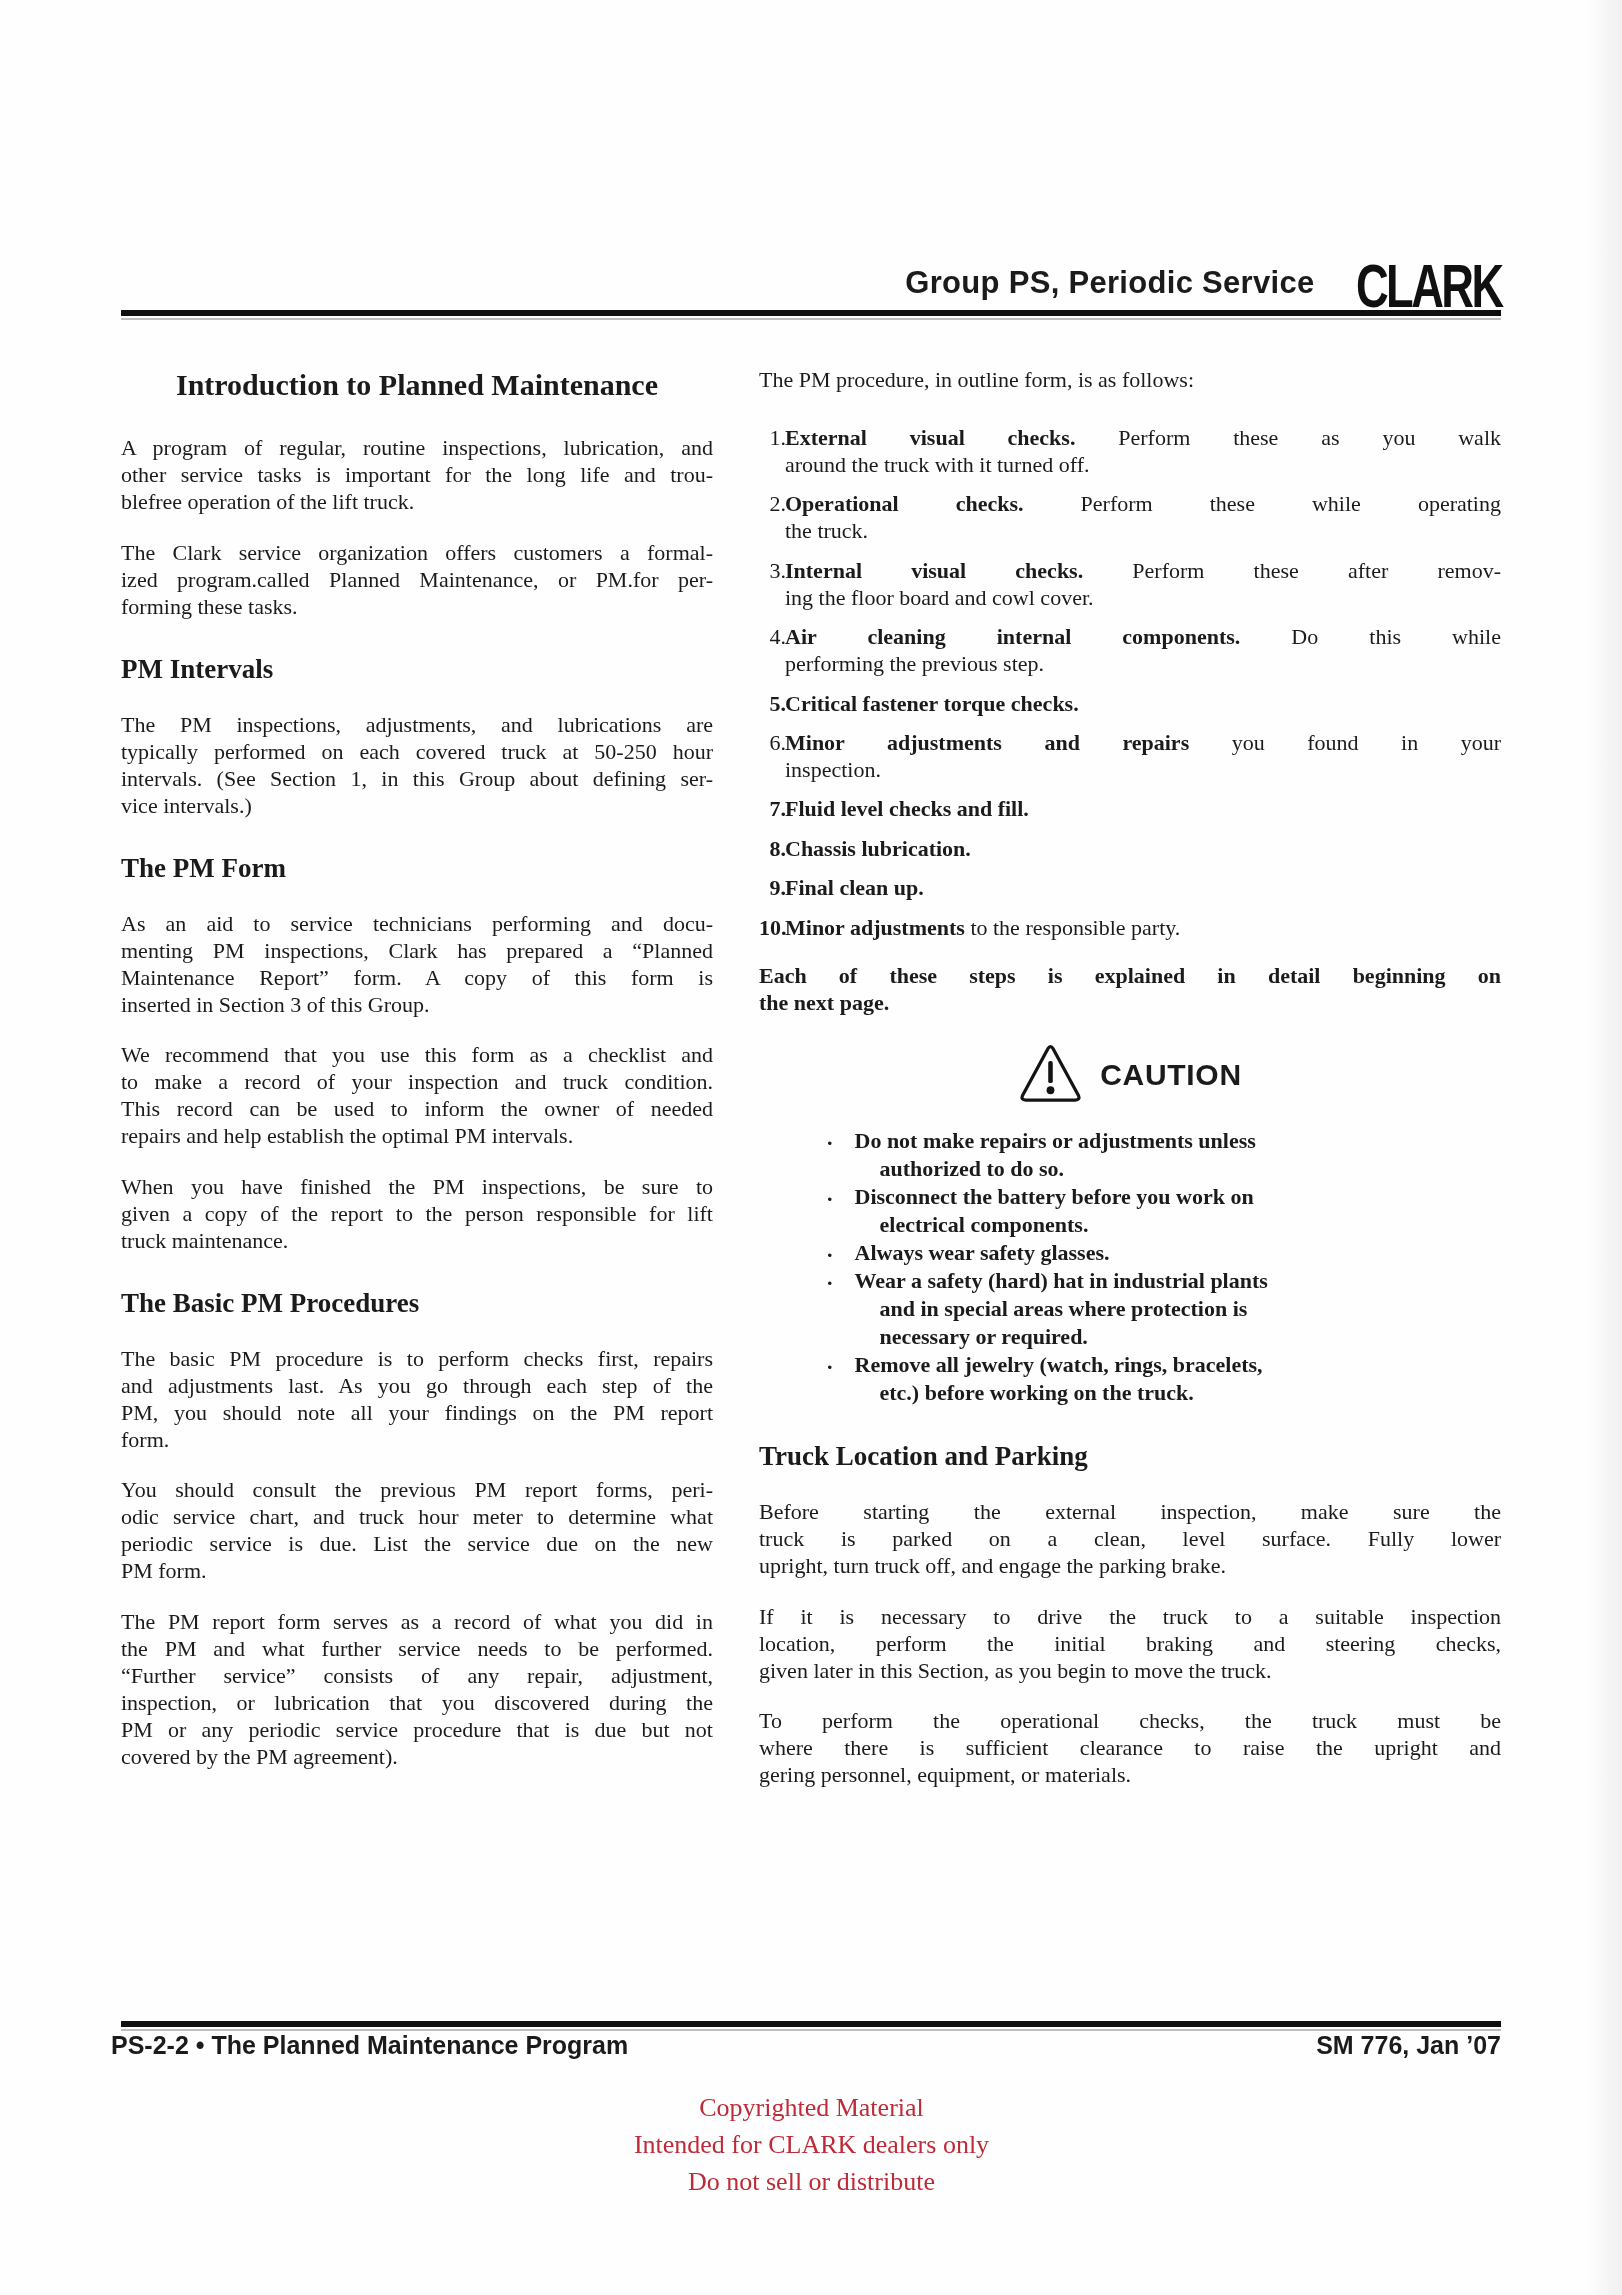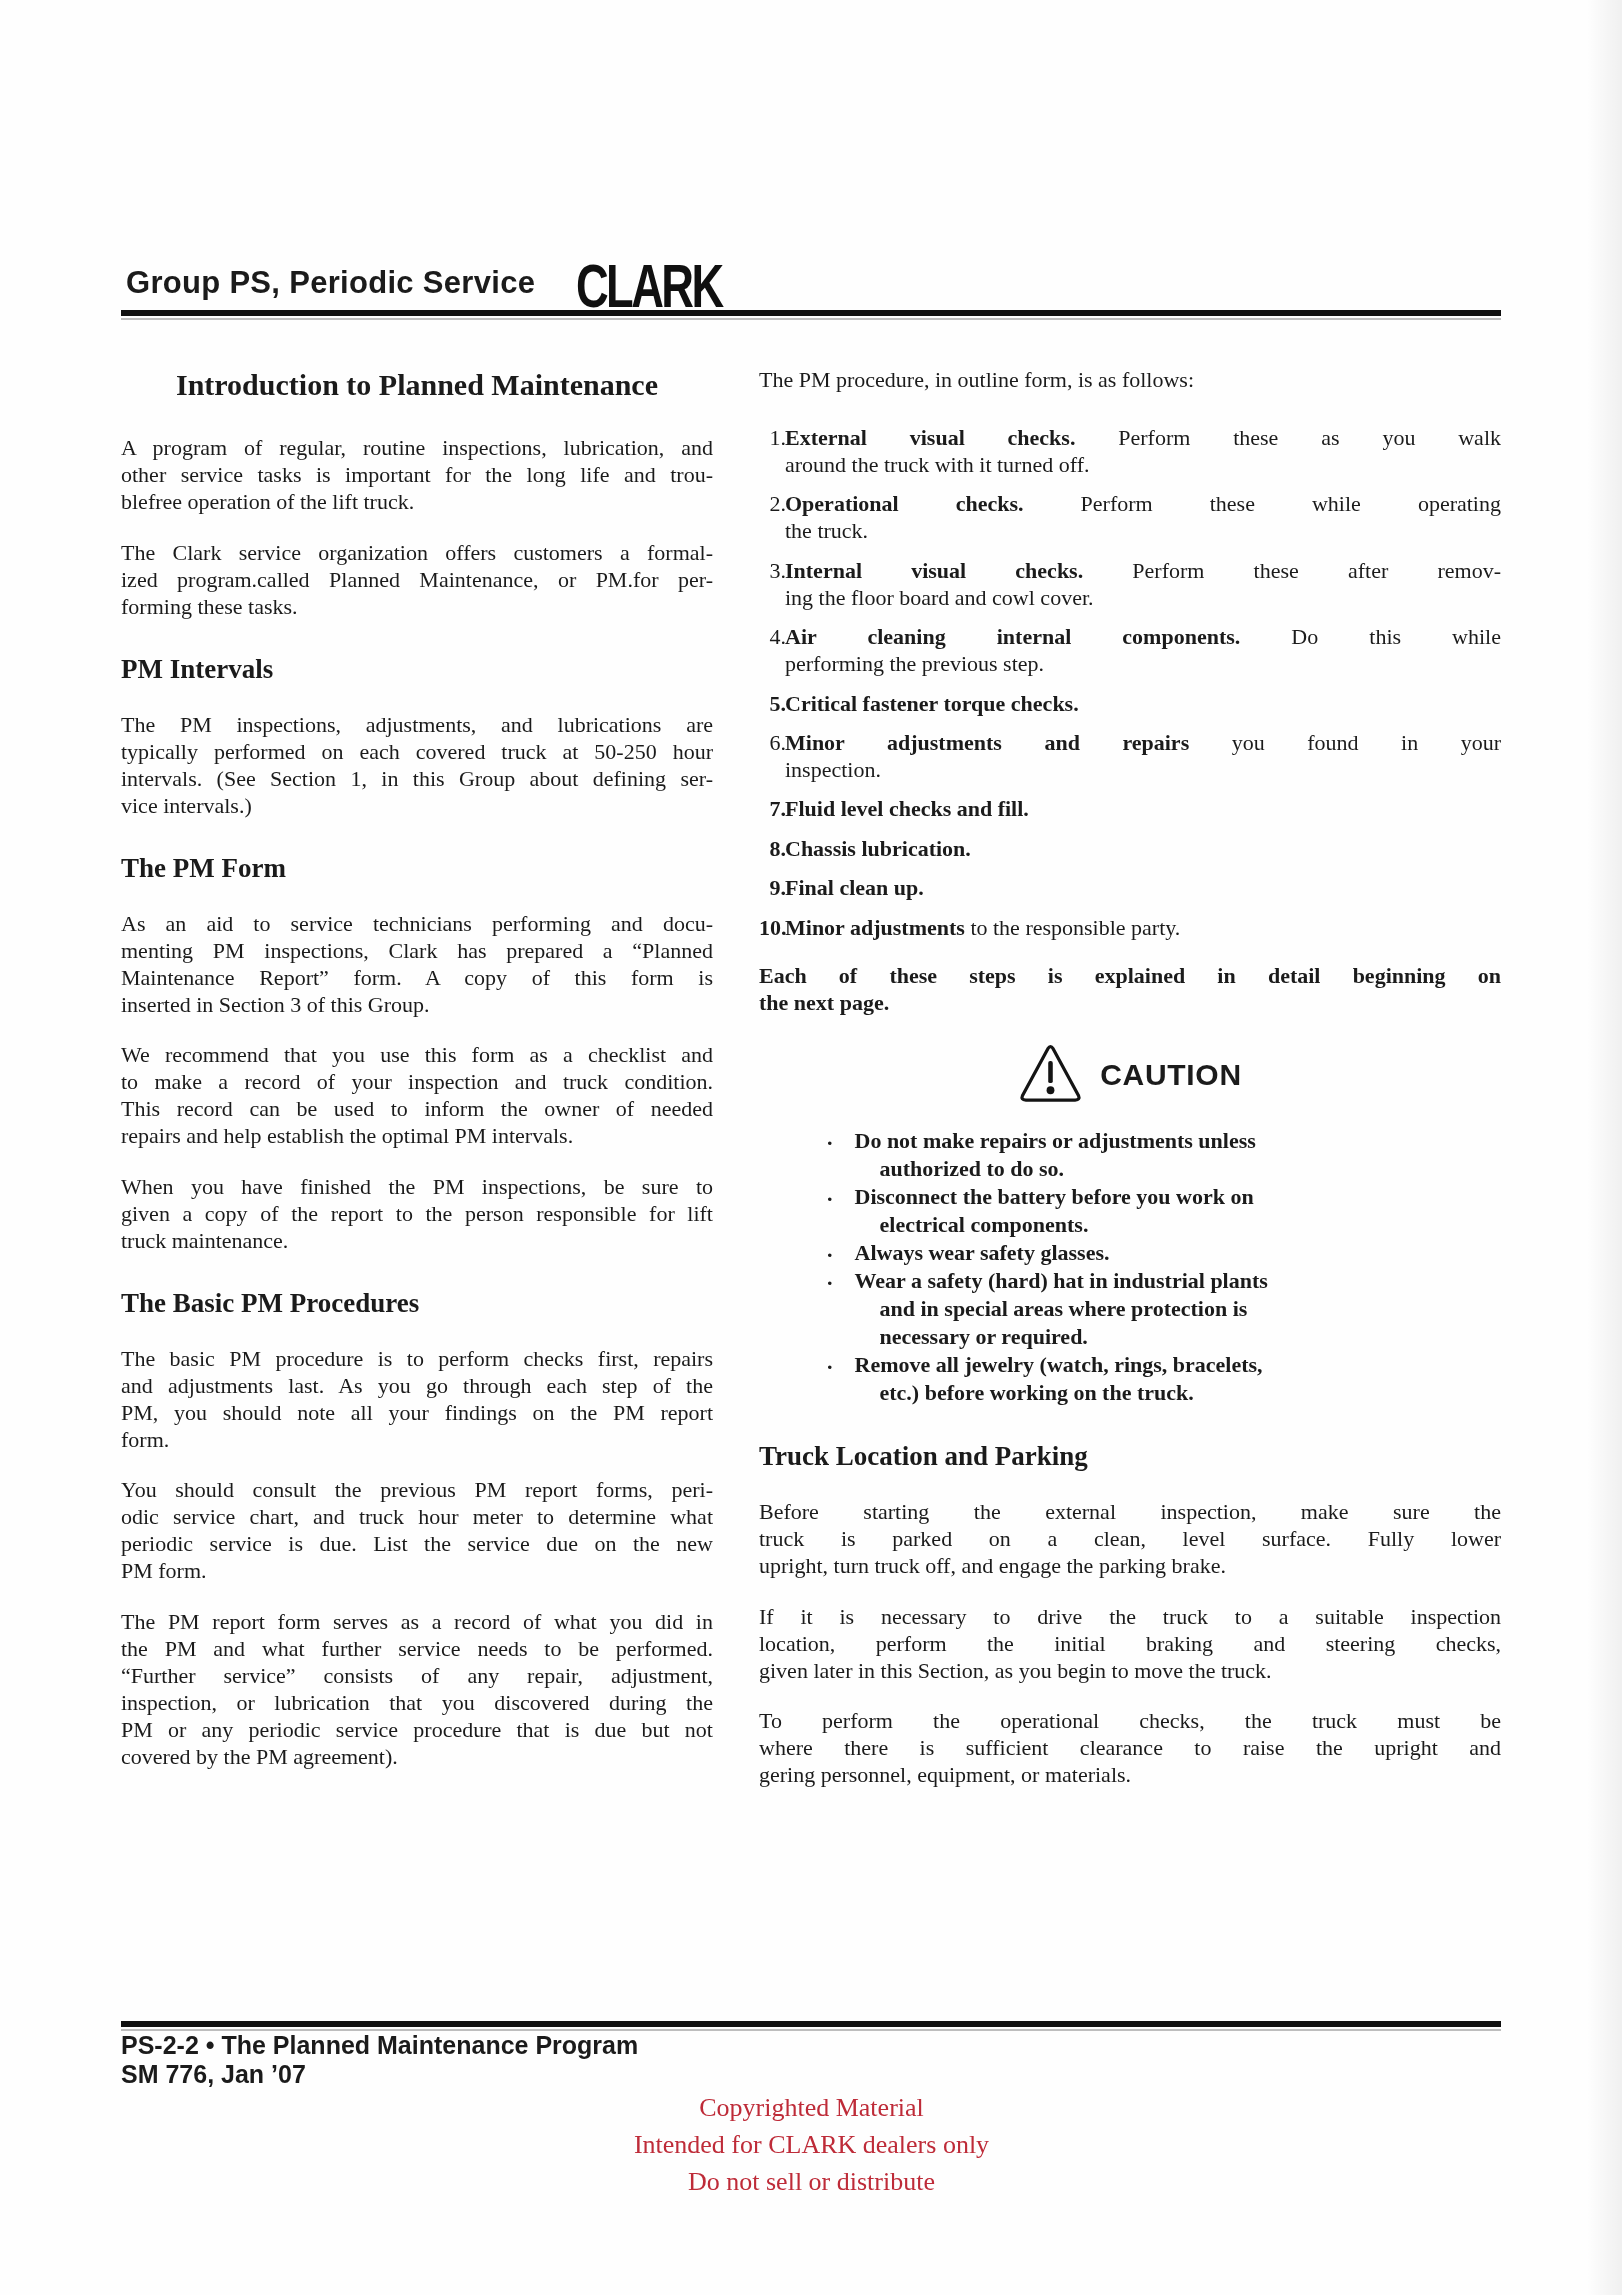--- a/index.html
+++ b/index.html
@@ -13,22 +13,22 @@
     overflow:hidden;
   }
   .page::after{
     content:""; position:absolute; top:0; right:0; width:36px; height:100%;
     background:linear-gradient(to right, rgba(0,0,0,0), rgba(0,0,0,0.06));
     pointer-events:none;
   }
 
   
   header{
-    position:absolute; top:253px; left:126px; right:122px;
-    display:flex; justify-content:flex-start; align-items:flex-end;
+    position:absolute; top:253px; left:135px; right:122px;
+    display:flex; justify-content:flex-end; align-items:flex-end;
     height:58px;
   }
   .group-title{
     font-family:"Liberation Sans","DejaVu Sans",sans-serif;
     font-weight:bold; font-size:31px; letter-spacing:0.3px; padding-bottom:10.5px;
   }
   .logo{
     font-family:"Liberation Sans","DejaVu Sans",sans-serif;
     font-weight:bold; font-size:58px; line-height:.85;
     letter-spacing:-3.3px;
@@ -83,24 +83,24 @@
   ul.caution-list{
     list-style:none; margin:0 0 0 68px; padding:0;
     font-weight:bold; line-height:28px;
   }
   ul.caution-list li{ position:relative; padding-left:27.5px; }
   ul.caution-list .dot{ position:absolute; left:0; top:-2.6px; }
   .cl.cont{ margin-left:25px; }
 
   
   .foot-row{
-    position:absolute; top:2031px; left:121px; right:122px;
+    position:absolute; top:2031px; left:111px; right:122px;
     display:flex; justify-content:space-between;
     font-family:"Liberation Sans","DejaVu Sans",sans-serif;
-    font-weight:bold; font-size:25px;flex-direction:column;
+    font-weight:bold; font-size:25px;
   }
   .copyright{
     position:absolute; top:2089px; left:0; width:100%;
     text-align:center; font-size:26px; line-height:37px;
   }
 </style>
 </head>
 <body>
 
 <div class="page">

